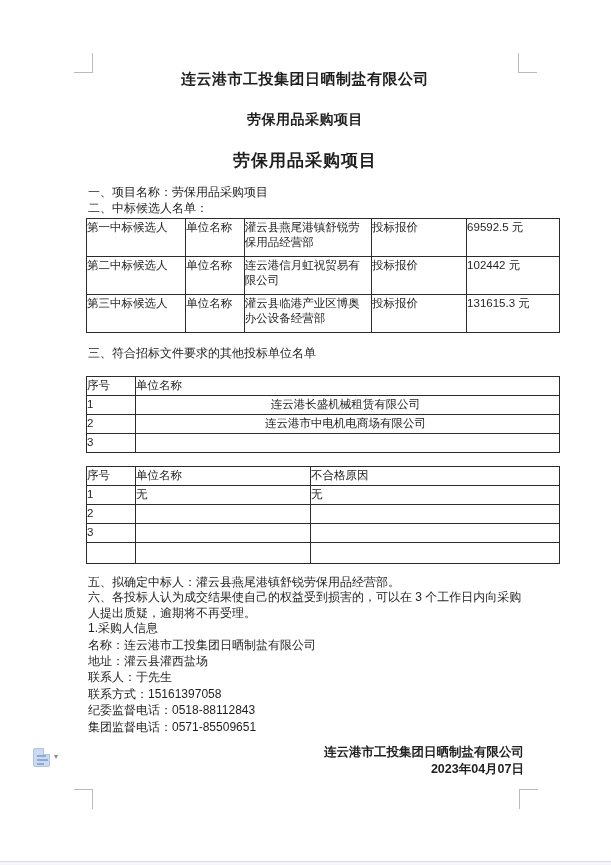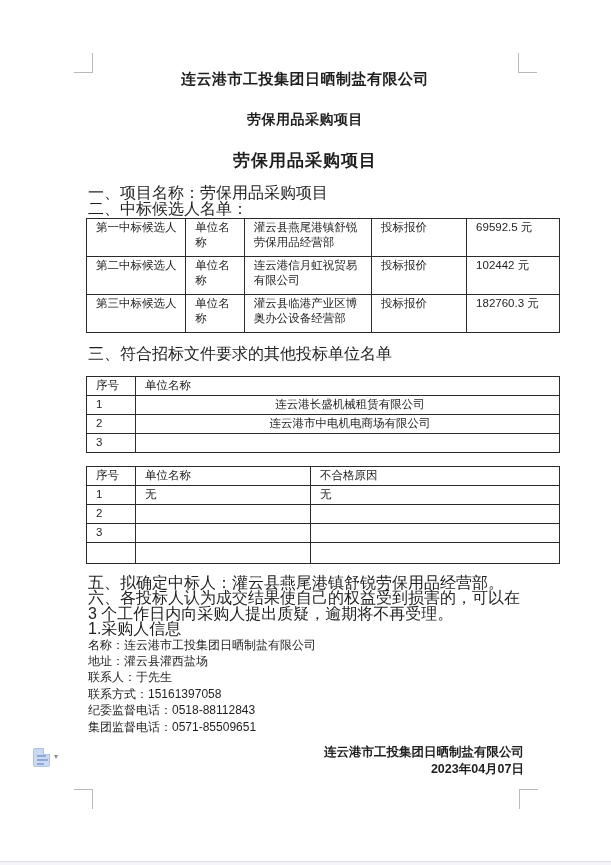--- a/index.html
+++ b/index.html
@@ -14,28 +14,28 @@
   .crop.tr { left:518px; top:53px; border-left:1px solid #b9b9c0;  border-bottom:1px solid #b9b9c0; }
   .crop.bl { left:74px; top:789px; border-right:1px solid #b9b9c0; border-top:1px solid #b9b9c0; }
   .crop.br { left:519px; top:789px; border-left:1px solid #b9b9c0;  border-top:1px solid #b9b9c0; }
 
   .content { position:absolute; left:86px; top:65px; width:438px; }
 
   .t-main  { text-align:center; font-weight:bold; font-size:15px; margin-top:5px; letter-spacing:.5px;}
   .t-sub   { text-align:center; font-weight:bold; font-size:14px; margin-top:22px; letter-spacing:.5px;}
   .t-head  { text-align:center; font-weight:bold; font-size:17px; margin-top:20px; letter-spacing:1px;}
 
-  p.body { font-size:16px; line-height:15.5px; padding-left:2px; }
+  p.body { font-size:12px; line-height:15.5px; padding-left:2px; }
   .mt14 { margin-top:13px; }
   .mt22 { margin-top:22px; }
   .mt12 { margin-top:11px; }
 
   table { border-collapse:collapse; width:474px; table-layout:fixed; }
   td { border:1px solid #2b2b2b; font-size:11.5px; line-height:15px;
-       padding:1px 4px 1px 9px; vertical-align:top; overflow:hidden; }
+       padding:1px 4px 1px 0; vertical-align:top; overflow:hidden; }
   .tbl1 { margin-top:2px; }
   .tbl1 td { height:38px; }
   .tbl1 .c1{width:92px;} .tbl1 .c2{width:54px;} .tbl1 .c3{width:118px;}
   .tbl1 .c4{width:88px;} .tbl1 .c5{width:86px;}
 
   .tbl2 { margin-top:14px; }
   .tbl2 td { height:19px; }
   .tbl2 .c1{width:49px;}
   .tbl2 .center{ text-align:center; }
 
@@ -96,21 +96,21 @@
         <td class="c2">单位名称</td>
         <td class="c3">连云港信月虹祝贸易有限公司</td>
         <td class="c4">投标报价</td>
         <td class="c5">102442 元</td>
       </tr>
       <tr>
         <td class="c1">第三中标候选人</td>
         <td class="c2">单位名称</td>
         <td class="c3">灌云县临港产业区博奥办公设备经营部</td>
         <td class="c4">投标报价</td>
-        <td class="c5">182760.3 元</td>
+        <td class="c5">131615.3 元</td>
       </tr>
     </tbody>
       </table>
 
     <p class="body mt14">三、符合招标文件要求的其他投标单位名单</p>
 
     <table class="tbl2">
       <tbody>
           <tr>
         <td class="c1">序号</td>

